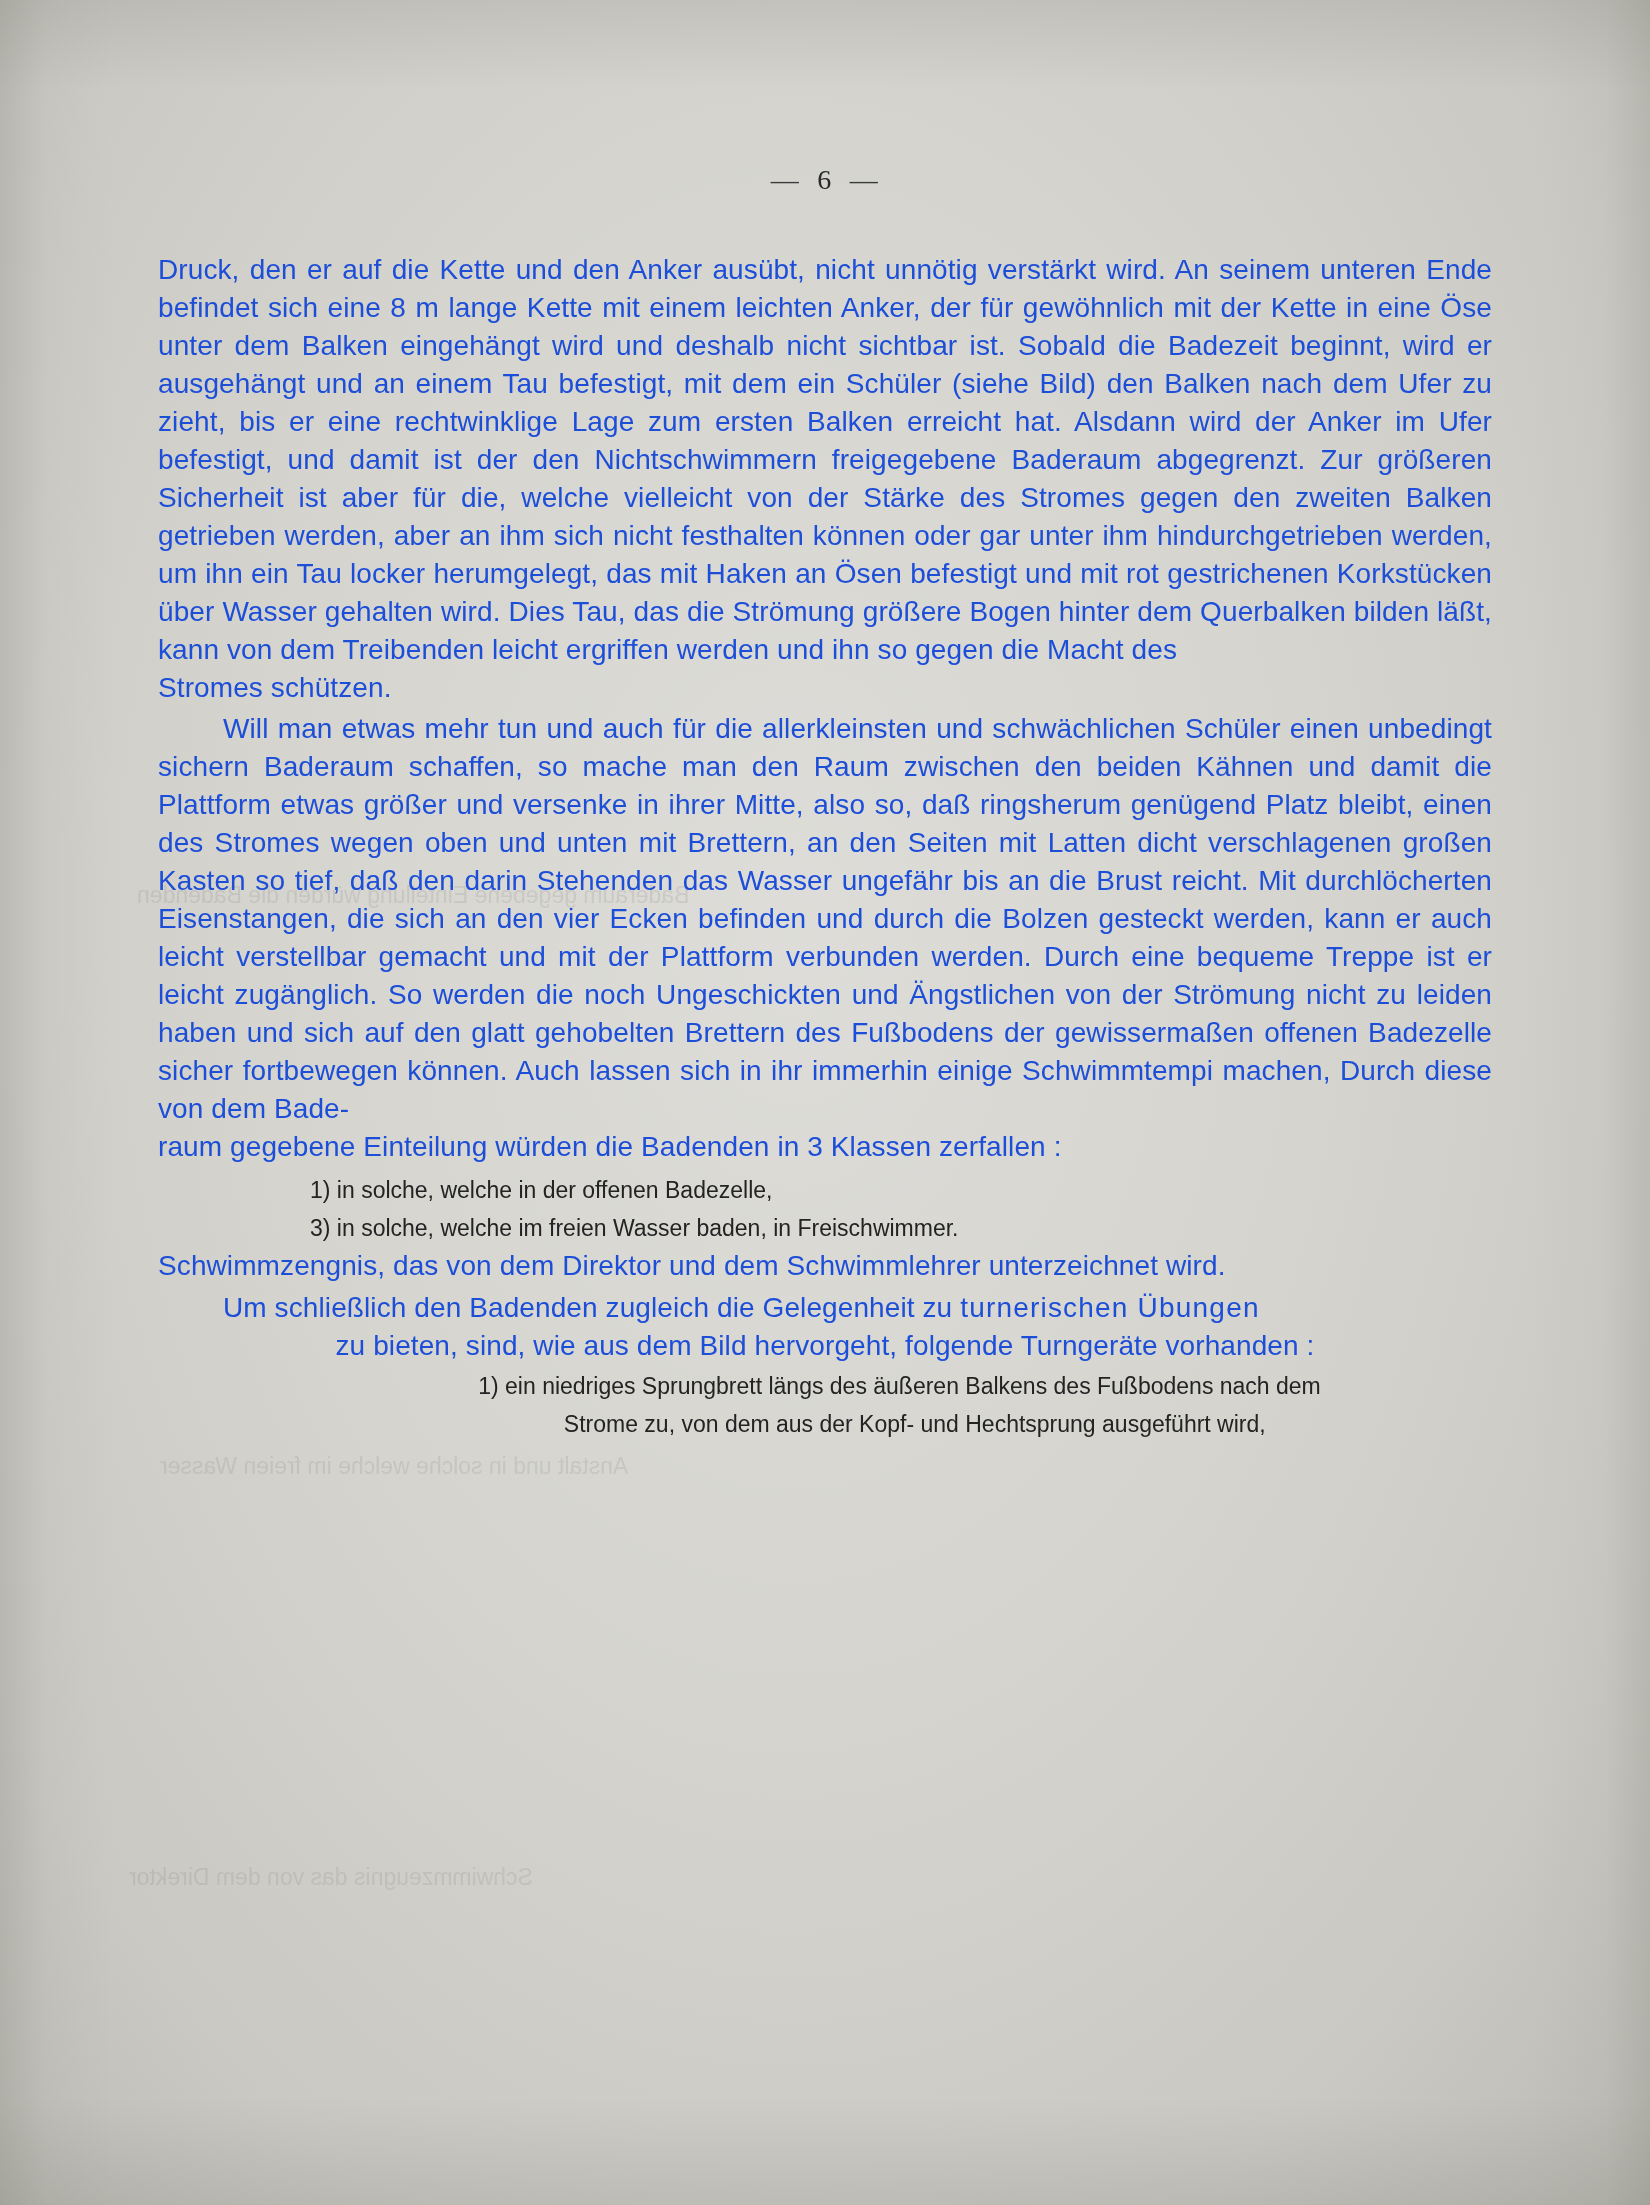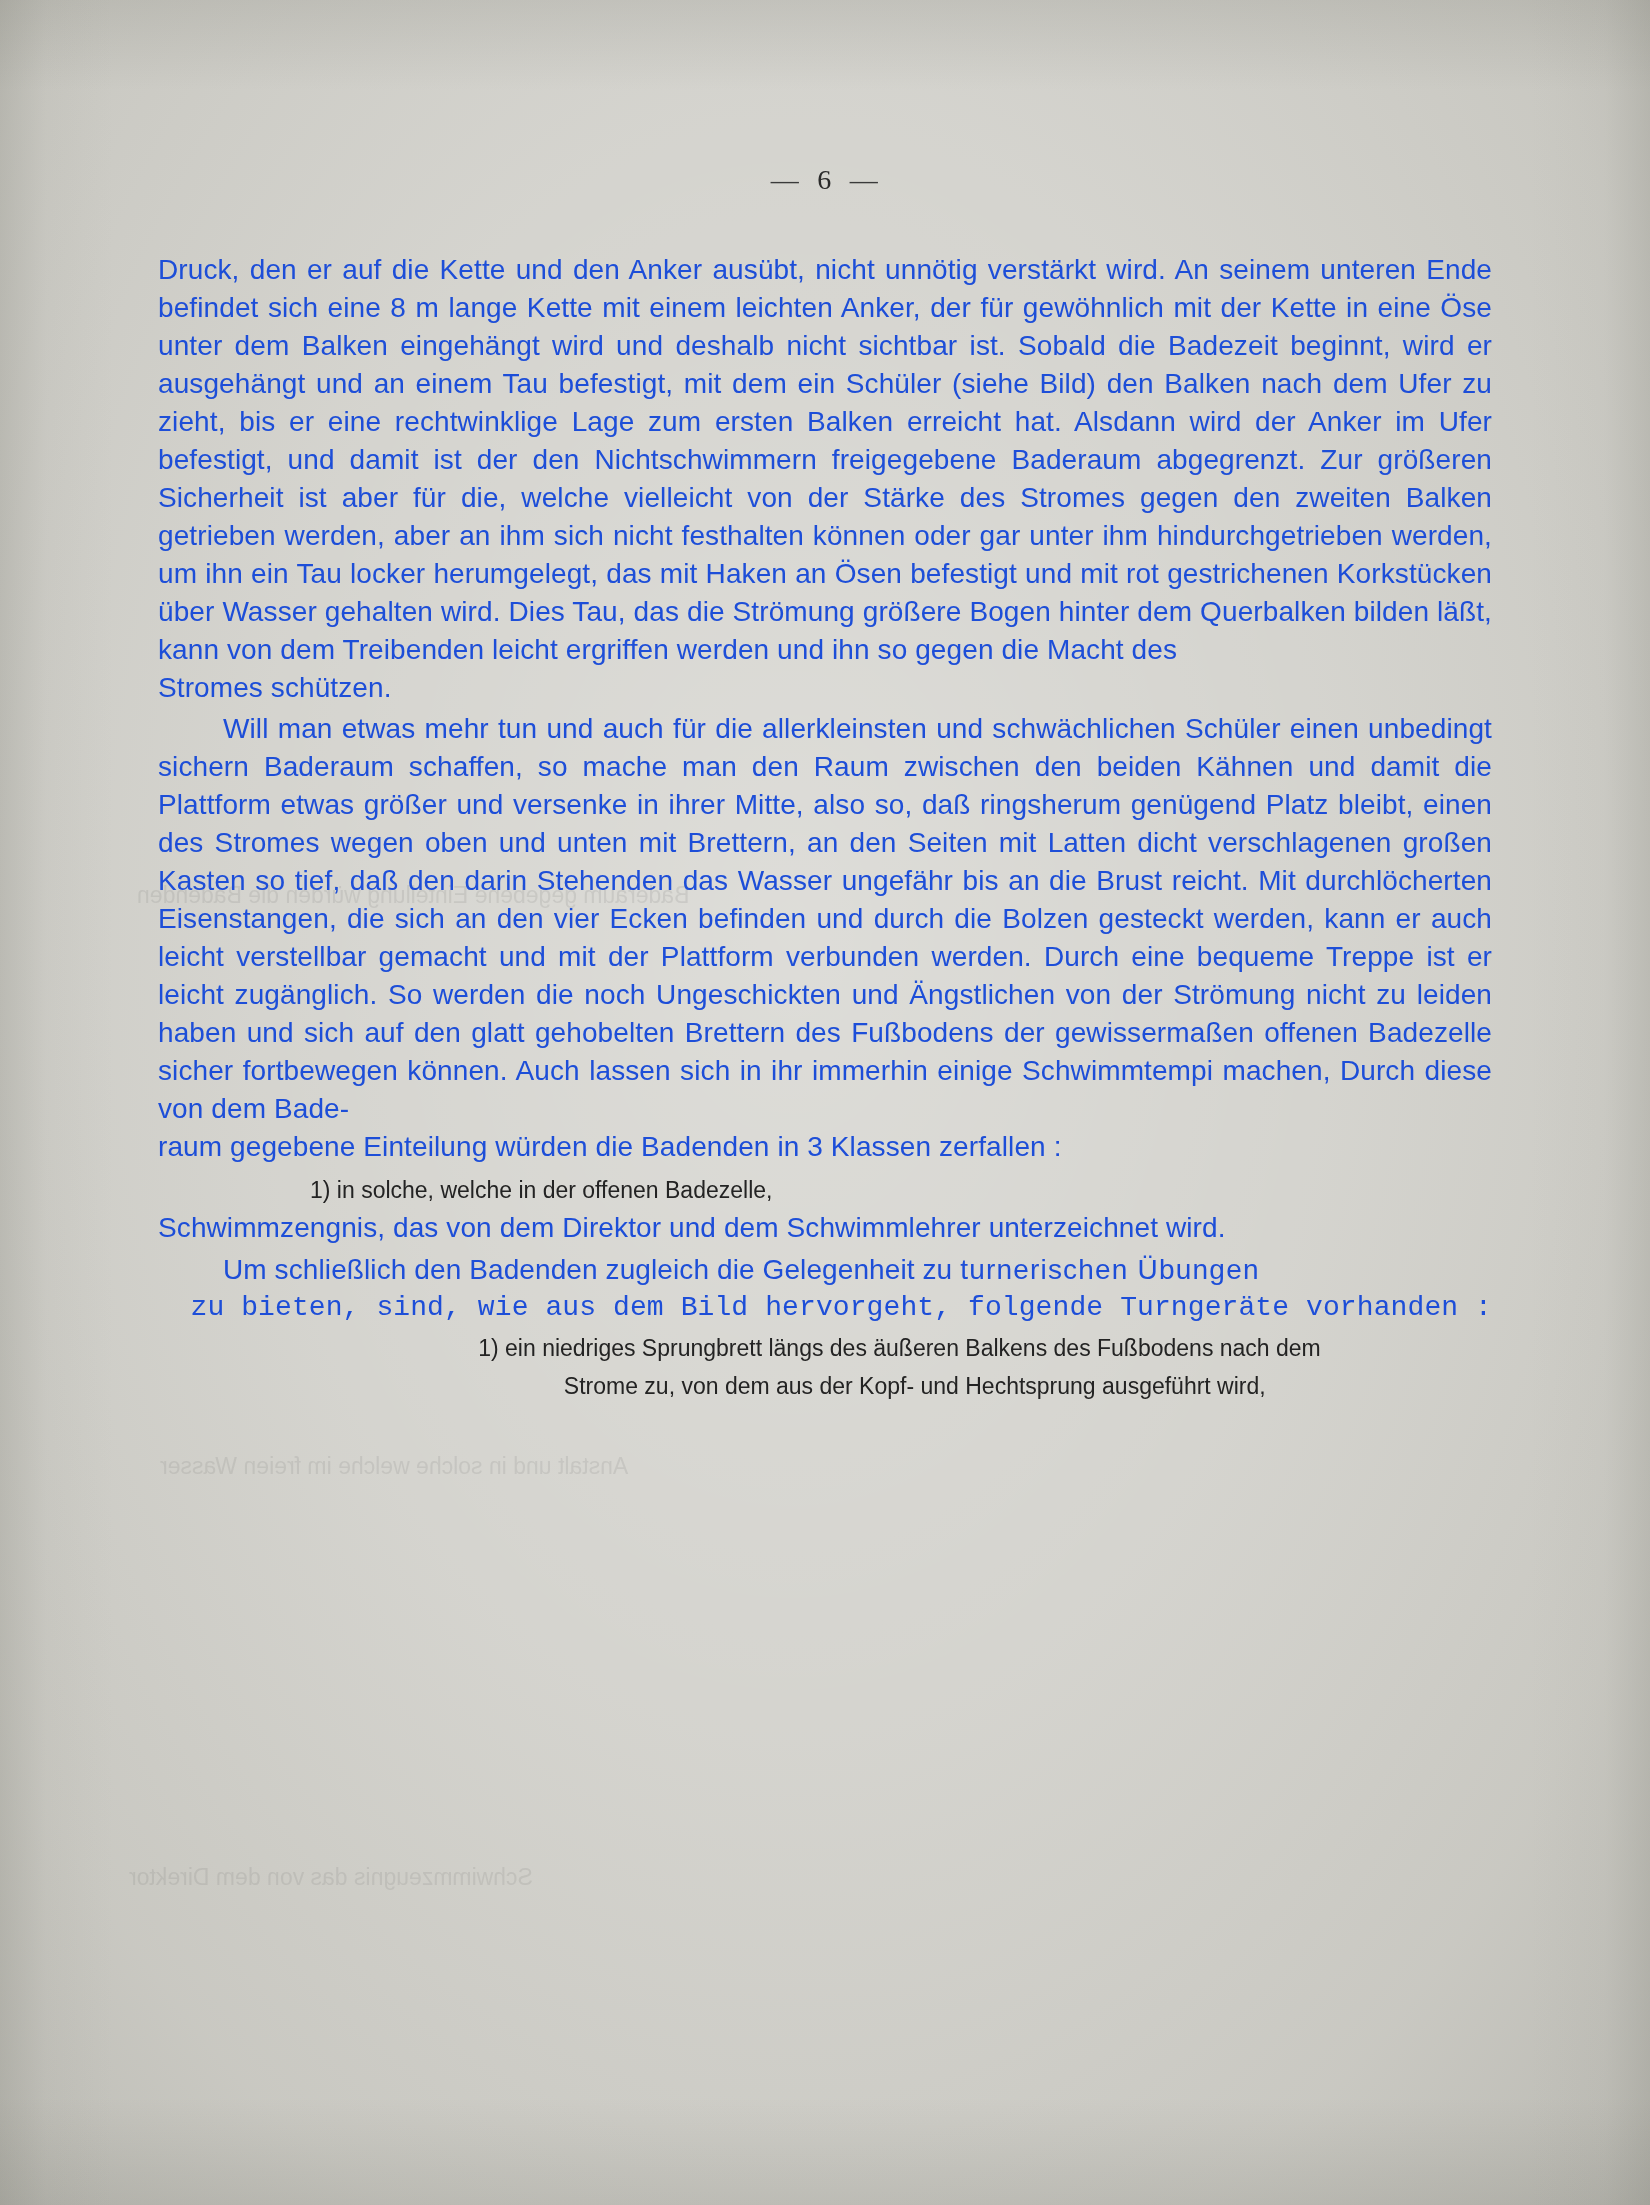--- a/index.html
+++ b/index.html
@@ -129,28 +129,32 @@
     <p style="text-align:left;">Stromes schützen.</p>
 
     <p class="indent" style="margin-top:3px;">Will man etwas mehr tun und auch für die allerkleinsten und schwächlichen Schüler einen unbedingt sichern Baderaum schaffen, so mache man den Raum zwischen den beiden Kähnen und damit die Plattform etwas größer und versenke in ihrer Mitte, also so, daß ringsherum genügend Platz bleibt, einen des Stromes wegen oben und unten mit Brettern, an den Seiten mit Latten dicht verschlagenen großen Kasten so tief, daß den darin Stehenden das Wasser ungefähr bis an die Brust reicht.  Mit durchlöcherten Eisenstangen, die sich an den vier Ecken befinden und durch die Bolzen gesteckt werden, kann er auch leicht verstellbar gemacht und mit der Plattform verbunden werden.  Durch eine bequeme Treppe ist er leicht zugänglich.  So werden die noch Ungeschickten und Ängstlichen von der Strömung nicht zu leiden haben und sich auf den glatt gehobelten Brettern des Fußbodens der gewissermaßen offenen Badezelle sicher fortbewegen können.  Auch lassen sich in ihr immerhin einige Schwimmtempi machen,  Durch diese von dem Bade-</p>
     <p style="text-align:left;">raum gegebene Einteilung würden die Badenden in 3 Klassen zerfallen :</p>
 
     <ul class="list" style="margin-top:4.6px;">
       <li>
         <span>1)</span>
         <span>in solche, welche in der offenen Badezelle,</span>
       </li>
+      <li>
+        <span>3)</span>
+        <span>in solche, welche im freien Wasser baden, in Freischwimmer.</span>
+      </li>
     </ul>
 
     <p style="text-align:left;">Schwimmzengnis, das von dem Direktor und dem Schwimmlehrer unterzeichnet wird.</p>
 
     <p class="indent" style="margin-top:4.6px;">
       <span>Um schließlich den Badenden zugleich die Gelegenheit zu </span><span class="spaced">turnerischen Übungen</span>
     </p>
-    <p style="text-align:right;font-family:Liberation Mono, monospace;">zu bieten, sind, wie aus dem Bild hervorgeht, folgende Turngeräte vorhanden :</p>
+    <p style="text-align:center;">zu bieten, sind, wie aus dem Bild hervorgeht, folgende Turngeräte vorhanden :</p>
 
     <ul class="list" style="margin-top:1.5px;text-align:center;">
       <li class="wide">
         <span>1)</span>
         <span>ein niedriges Sprungbrett längs des äußeren Balkens des Fußbodens nach dem</span>
         <span class="cont">Strome zu, von dem aus der Kopf- und Hechtsprung ausgeführt wird,</span>
       </li>
     </ul>
 
   </div>

